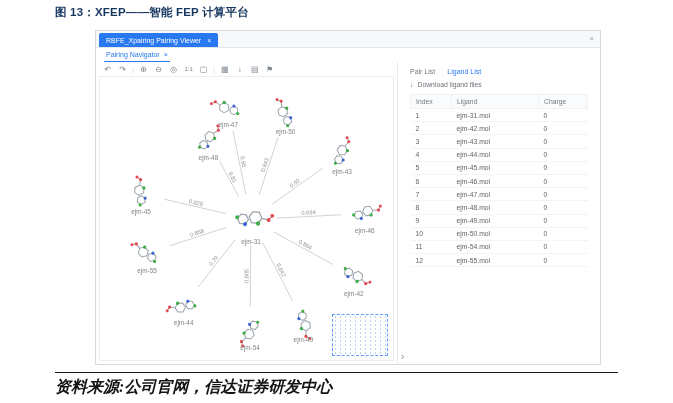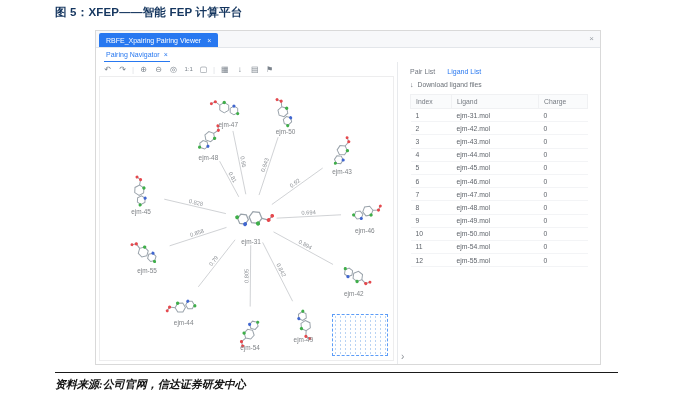--- a/index.html
+++ b/index.html
@@ -26,26 +26,26 @@
   .ptab.active{color:#2878f0}
   .download{padding:2px 12px 4px;font-size:6.8px;color:#6b7178;display:flex;gap:4px;align-items:center}
   .dl-icon{font-size:7px;color:#6b7178}
   table.ligand{border-collapse:collapse;margin:2px 12px 0;width:calc(100% - 24px);font-size:6.8px;table-layout:fixed}
   .ligand th{background:#fafbfc;font-weight:normal;color:#767b82;text-align:left;padding:3px 5px;border:1px solid #f0f1f3}
   .ligand th:nth-child(1){width:30px}
   .ligand th:nth-child(2){width:76px}
   .ligand td{padding:2.6px 5px;border-bottom:1px solid #f3f4f6;color:#5f646b;overflow:hidden;white-space:nowrap}
   .collapse{position:absolute;left:3px;bottom:2px;font-size:10px;color:#8b9096;line-height:10px}
   .src-rule{position:absolute;left:55px;top:372px;width:563px;border-top:1.5px solid #1a1a1a}
-  .src-text{position:absolute;left:55px;top:377px;font-family:"Liberation Serif",serif;font-style:italic;font-weight:bold;font-size:11px;color:#141414}
+  .src-text{position:absolute;left:55px;top:377px;font-family:"Liberation Serif",serif;font-style:italic;font-weight:bold;font-size:16px;color:#141414}
 </style>
 </head>
 <body>
 
-<div class="fig-title">图 5：XFEP——智能 FEP 计算平台</div>
+<div class="fig-title">图 13：XFEP——智能 FEP 计算平台</div>
 
 <div class="app">
   <div class="tabbar">
     <div class="main-tab">
       <span>RBFE_Xpairing Pairing Viewer</span>
       <span class="tab-close">×</span>
     </div>
     <span class="bar-close">×</span>
   </div>
 

